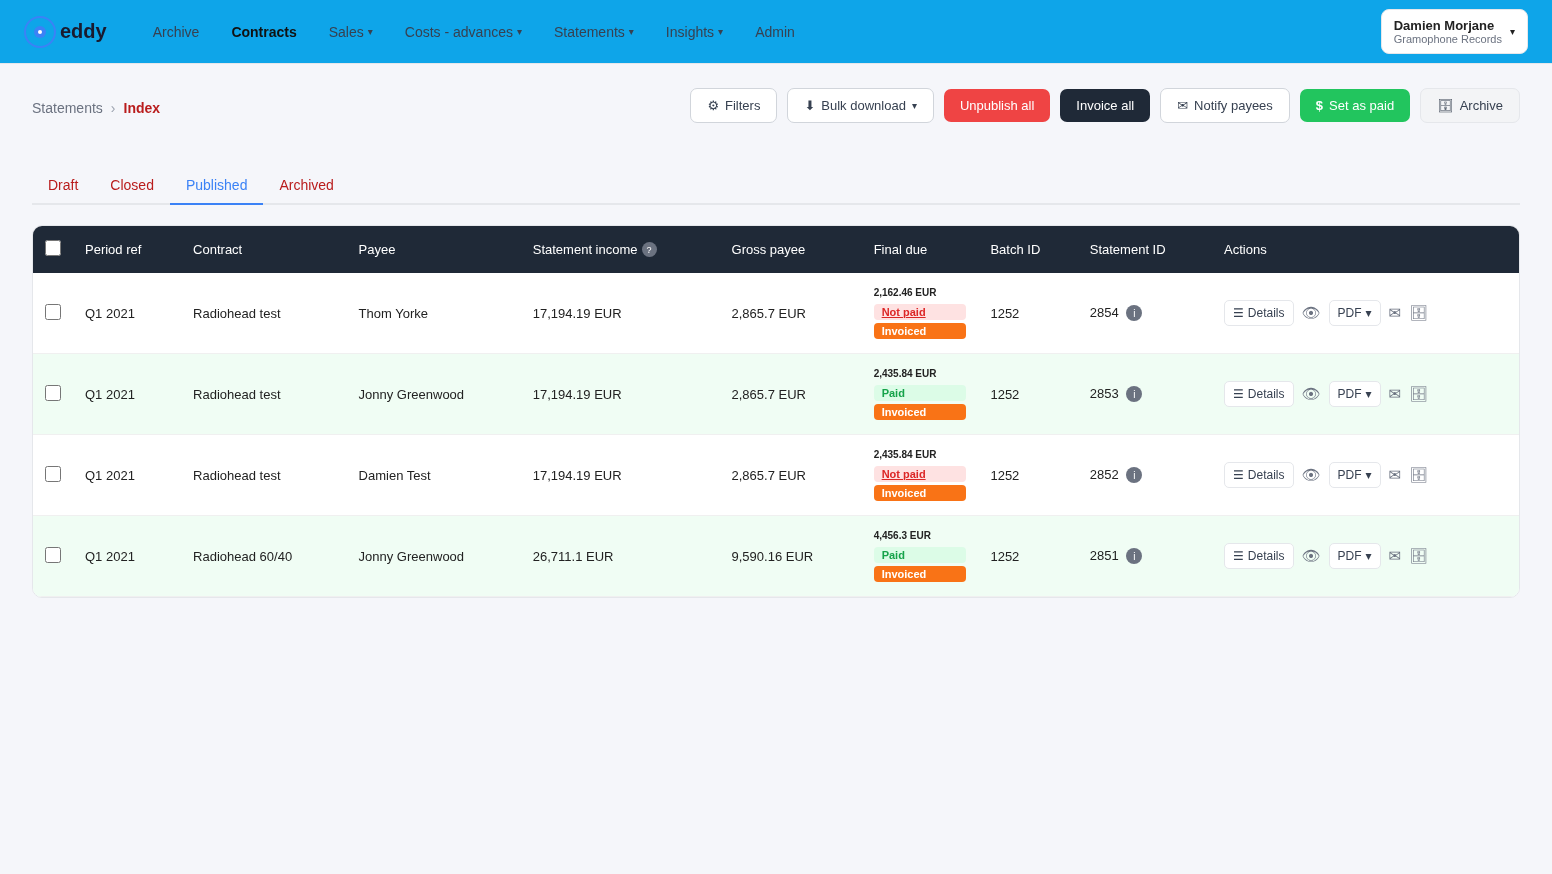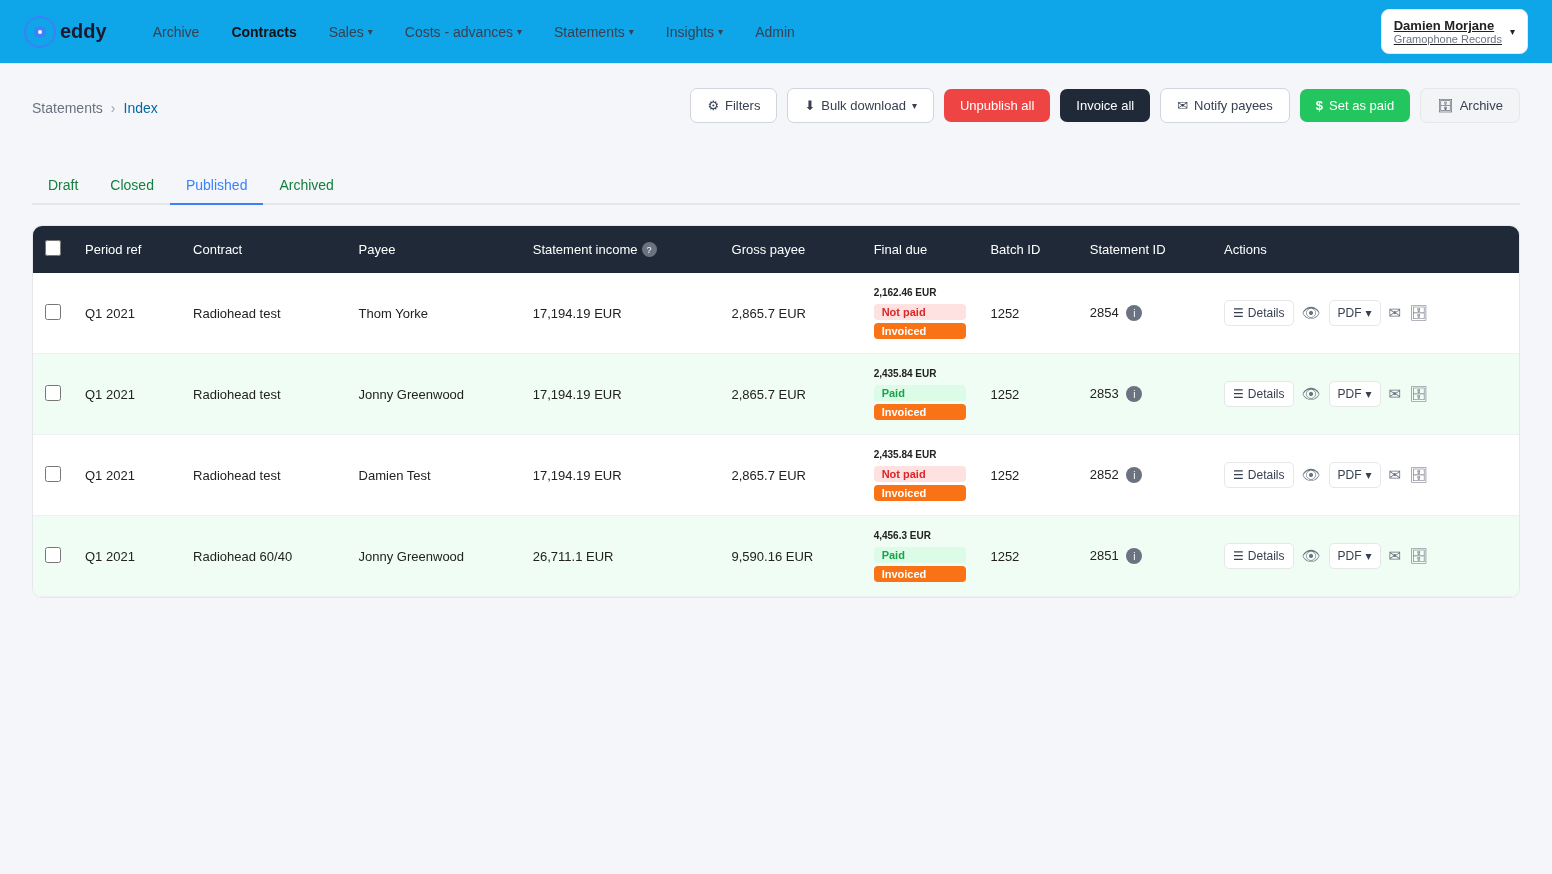--- a/index.html
+++ b/index.html
@@ -19,65 +19,65 @@
       display: flex; align-items: center; font-size: 22px; font-weight: 700; color: #1a1a2e; gap: 4px;
     }
     .nav-links { display: flex; gap: 4px; flex: 1; }
     .nav-item {
       padding: 8px 14px; font-size: 14px; color: #374151; cursor: pointer; border-radius: 6px; display: flex; align-items: center; gap: 4px;
     }
     .nav-item.active { font-weight: 600; color: #111; }
     .nav-user {
       display: flex; align-items: center; gap: 8px; border: 1px solid #e5e7eb; border-radius: 8px; padding: 8px 12px; cursor: pointer; background: #fff;
     }
-    .nav-user-info { display: flex; flex-direction: column; text-decoration: underline; }
+    .nav-user-info { display: flex; flex-direction: column; }
     .nav-user-name { font-weight: 600; font-size: 13px; }
     .nav-user-sub { font-size: 11px; color: #6b7280; }
 
     
     .page-content { padding: 24px 32px; }
 
     
     .breadcrumb { display: flex; align-items: center; gap: 8px; margin-bottom: 20px; font-size: 14px; }
     .breadcrumb-parent { color: #6b7280; cursor: pointer; }
     .breadcrumb-sep { color: #9ca3af; }
-    .breadcrumb-current { color: #0369a1; font-weight: 400; }
+    .breadcrumb-current { color: #b91c1c; font-weight: 700; }
 
     
     .toolbar { display: flex; align-items: center; gap: 10px; margin-bottom: 24px; }
     .btn { display: flex; align-items: center; gap: 6px; padding: 9px 16px; border-radius: 7px; font-size: 13px; font-weight: 500; cursor: pointer; border: none; }
     .btn-outline { background: #fff; border: 1px solid #d1d5db; color: #374151; }
     .btn-secondary { background: #fff; border: 1px solid #d1d5db; color: #374151; }
     .btn-danger { background: #ef4444; color: #fff; }
     .btn-dark { background: #1f2937; color: #fff; }
     .btn-green { background: #22c55e; color: #fff; }
     .btn-light { background: #f3f4f6; color: #374151; border: 1px solid #e5e7eb; }
     .chevron { font-size: 10px; }
 
     
     .tabs { display: flex; gap: 0; border-bottom: 2px solid #e5e7eb; margin-bottom: 0; }
-    .tab { padding: 10px 16px; font-size: 14px; color: #15803d; cursor: pointer; border-bottom: 2px solid transparent; margin-bottom: -2px; }
+    .tab { padding: 10px 16px; font-size: 14px; color: #b91c1c; cursor: pointer; border-bottom: 2px solid transparent; margin-bottom: -2px; }
     .tab.active { color: #3b82f6; border-bottom-color: #3b82f6; font-weight: 500; }
 
     
     .table-wrapper { background: #fff; border-radius: 10px; overflow: hidden; border: 1px solid #e5e7eb; margin-top: 20px; }
     table { width: 100%; border-collapse: collapse; }
     thead tr { background: #1f2937; color: #fff; padding-left: 28px; }
     thead th { padding: 14px 12px; text-align: left; font-size: 13px; font-weight: 500; white-space: nowrap; }
     tbody tr { border-bottom: 1px solid #f0f0f0; }
     tbody tr:nth-child(even) { background: #f0fdf4; }
     tbody tr:nth-child(odd) { background: #fff; }
     tbody td { padding: 14px 12px; font-size: 13px; vertical-align: middle; }
 
     .checkbox-cell { width: 40px; }
     input[type="checkbox"] { width: 16px; height: 16px; cursor: pointer; accent-color: #3b82f6; }
 
     
     .badge { display: inline-block; padding: 2px 8px; border-radius: 4px; font-size: 11px; font-weight: 600; }
-    .badge-red { background: #fee2e2; color: #dc2626; }
+    .badge-red { background: #fee2e2; color: #dc2626; text-decoration: underline; }
     .badge-green { background: #dcfce7; color: #16a34a; }
     .badge-orange { background: #f97316; color: #fff; }
 
     .badge-stack { display: flex; flex-direction: column; gap: 3px; }
 
     
     .actions { display: flex; align-items: center; gap: 8px; }
     .action-btn { display: flex; align-items: center; gap: 4px; padding: 5px 8px; border: 1px solid #e5e7eb; border-radius: 5px; background: #fff; font-size: 12px; color: #374151; cursor: pointer; }
     .action-icon { color: #6b7280; cursor: pointer; font-size: 15px; }
 

